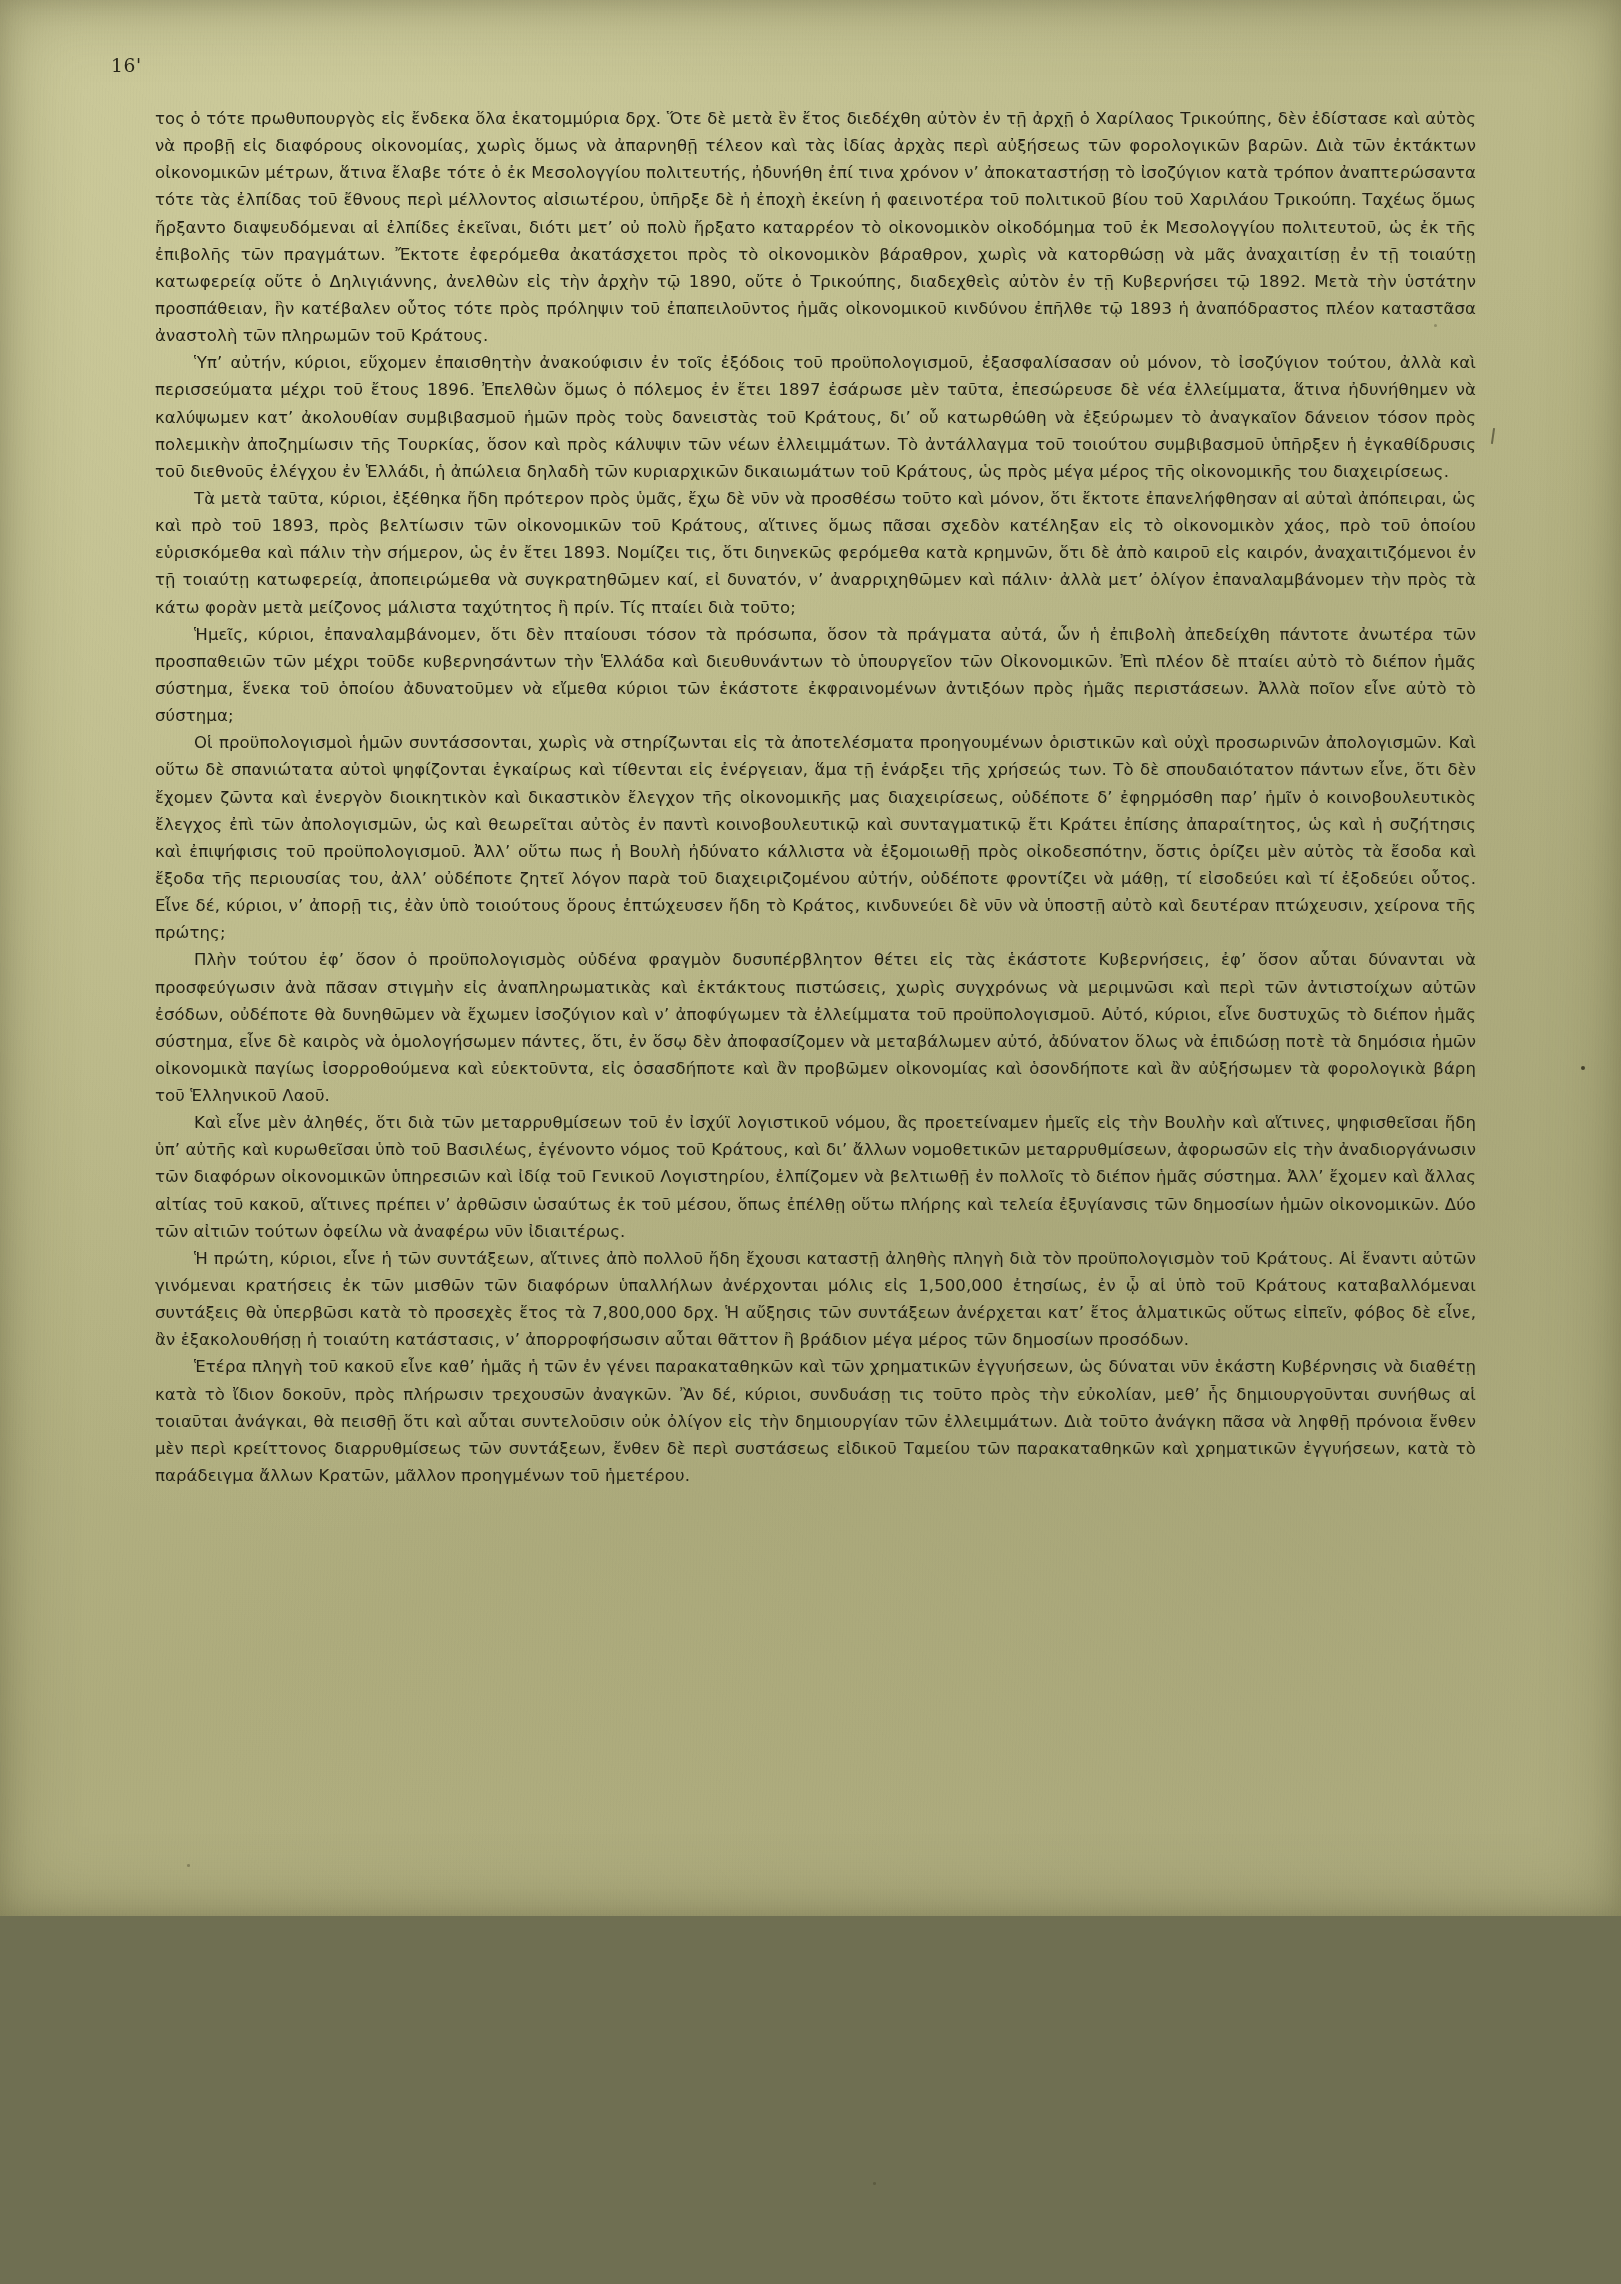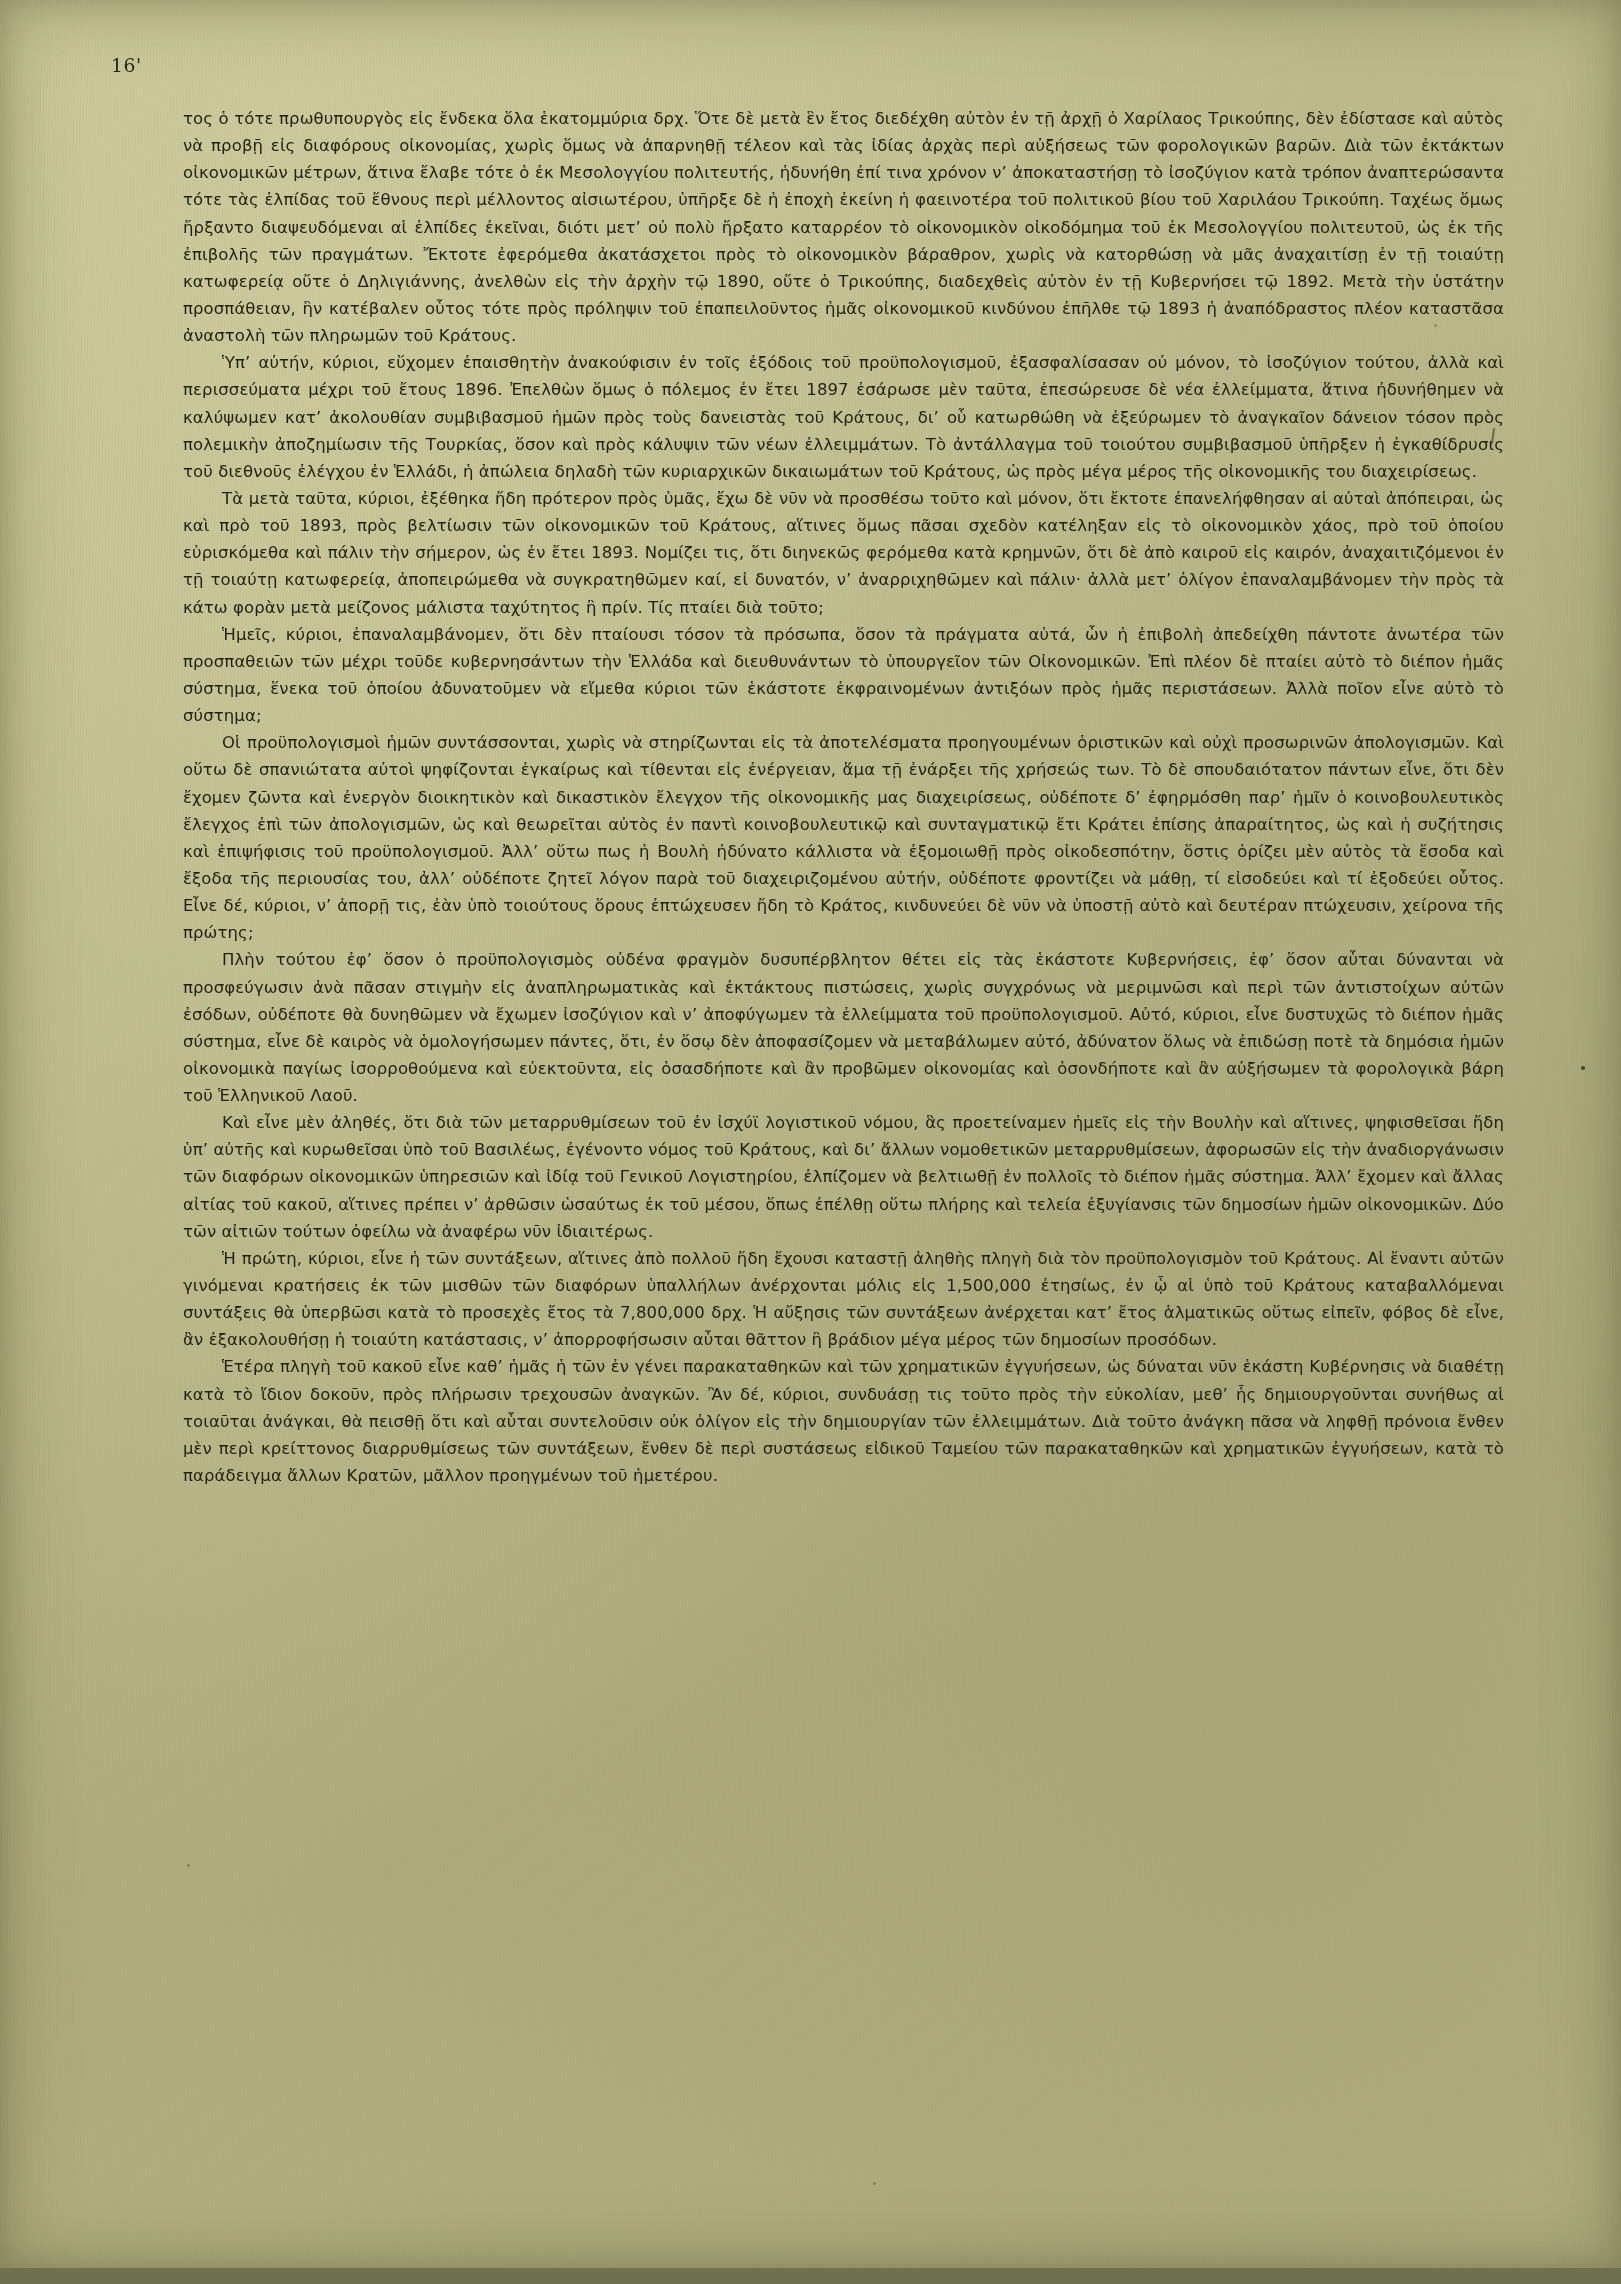--- a/index.html
+++ b/index.html
@@ -9,21 +9,21 @@
   }
   body {
     width: 1621px;
     height: 2284px;
     overflow: hidden;
     font-family: "DejaVu Serif", serif;
   }
   .page {
     position: relative;
     width: 1621px;
-    height: 2268px;
+    height: 1916px;
     background: #b9b88a;
     background-image:
       radial-gradient(ellipse at 20% 12%, rgba(215,213,165,0.55) 0%, rgba(215,213,165,0) 55%),
       radial-gradient(ellipse at 80% 80%, rgba(160,158,115,0.45) 0%, rgba(160,158,115,0) 60%),
       linear-gradient(160deg, #c2c091 0%, #b7b586 40%, #aeac7d 70%, #b5b384 100%);
     box-sizing: border-box;
   }
   .page::after {
     content: "";
     position: absolute;
@@ -57,21 +57,20 @@
     left: 155px;
     top: 105px;
     width: 1321px;
     color: #211f14;
     font-size: 16.5px;
     line-height: 1.645;
     text-align: justify;
     text-justify: inter-word;
     font-family: "DejaVu Sans", sans-serif;
     letter-spacing: 0.1px;
-    margin-left: 28px;
   }
   .textblock p {
     margin: 0;
     text-indent: 39px;
     text-align: justify;
   }
   .textblock p.noindent {
     text-indent: 0;
   }
   .dot-right {

